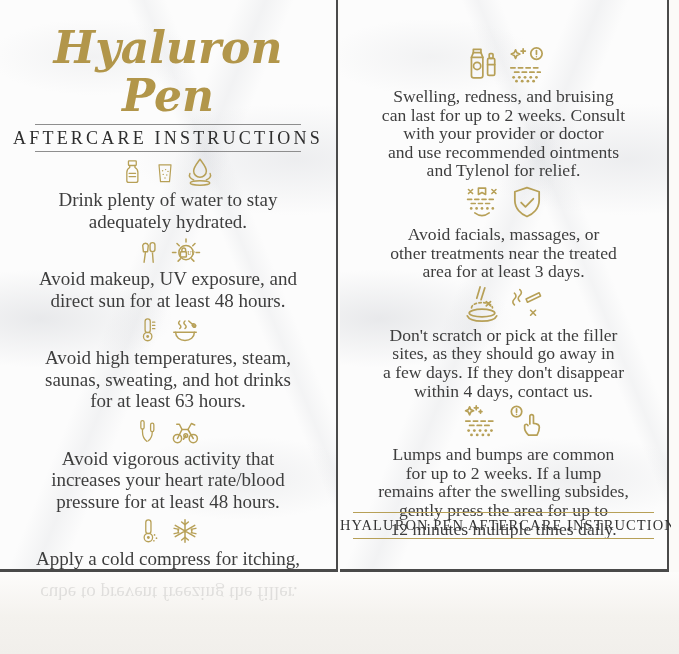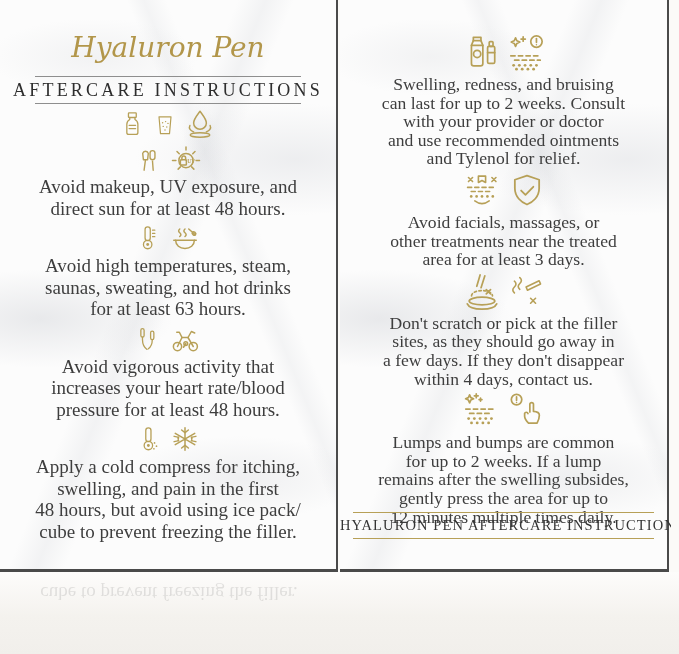--- a/index.html
+++ b/index.html
@@ -18,27 +18,27 @@
       radial-gradient(ellipse 230px 80px at 88% 28%, rgba(193,196,203,.26), transparent 70%),
       radial-gradient(ellipse 170px 60px at 72% 84%, rgba(196,198,204,.24), transparent 70%),
       radial-gradient(ellipse 150px 55px at 28% 10%, rgba(201,203,208,.20), transparent 70%),
       linear-gradient(112deg, transparent 42%, rgba(180,184,192,.14) 47%, transparent 52%),
       linear-gradient(68deg, transparent 63%, rgba(180,184,192,.12) 66%, transparent 70%);
     border-bottom:3px solid #4a4a4a;
     text-align:center;
     color:#3e3e3e;
   }
   .card-left{left:0;width:338px;border-right:2px solid #4a4a4a;padding:24px 13px 0;}
-  .card-right{left:340px;width:329px;border-right:2px solid #4a4a4a;padding:30px 11px 0;}
+  .card-right{left:340px;width:329px;border-right:2px solid #4a4a4a;padding:42px 11px 0;}
 
   
   .title{
     font-family:"DejaVu Serif","Liberation Serif",serif;
-    font-style:italic;font-weight:400;
-    font-size:28px;line-height:48px;color:#b2964a;
+    font-style:italic;font-weight:700;
+    font-size:44px;line-height:48px;color:#b2964a;
     letter-spacing:0px;
   }
   .rule{border:none;border-top:1px solid #8e8e8e;width:86%;margin:4px auto 4px;}
   .subtitle{
     font-size:18px;letter-spacing:3.2px;color:#2e2e2e;line-height:18px;
     font-weight:500;white-space:nowrap;
   }
 
   
   .section{margin-top:3px;}
@@ -96,20 +96,22 @@
               <circle cx="23" cy="25" r="1.2"></circle>
               <circle cx="20" cy="30" r="1.2"></circle>
           </g>
         </svg>
         <svg width="32" height="30" viewBox="0 0 40 40" fill="none" stroke="currentColor" stroke-width="2" stroke-linecap="round" stroke-linejoin="round">
           <path d="M20 3c-5.5 7.5-8.5 11-8.5 15.5a8.5 8.5 0 0 0 17 0C28.5 14 25.5 10.5 20 3Z"></path>
           <path d="M6.5 22c-2 4 1 7 5 8.5M33.5 22c2 4-1 7-5 8.5"></path>
           <ellipse cx="20" cy="34.5" rx="13" ry="3"></ellipse>
         </svg>
       </div>
+      <p class="body">Drink plenty of water to stay
+adequately hydrated.</p>
     </div>
 
     <div class="section">
       <div class="icons">
         <svg width="28" height="30" viewBox="0 0 40 40" fill="none" stroke="currentColor" stroke-width="2" stroke-linecap="round" stroke-linejoin="round">
           <path d="M13 36l2-15"></path>
           <path d="M11 12c1-4 7-4 8 0l-1 9h-6Z"></path>
           <path d="M26 36l-1-13"></path>
           <rect x="21.5" y="8" width="7" height="13" rx="3.5"></rect>
         </svg>

